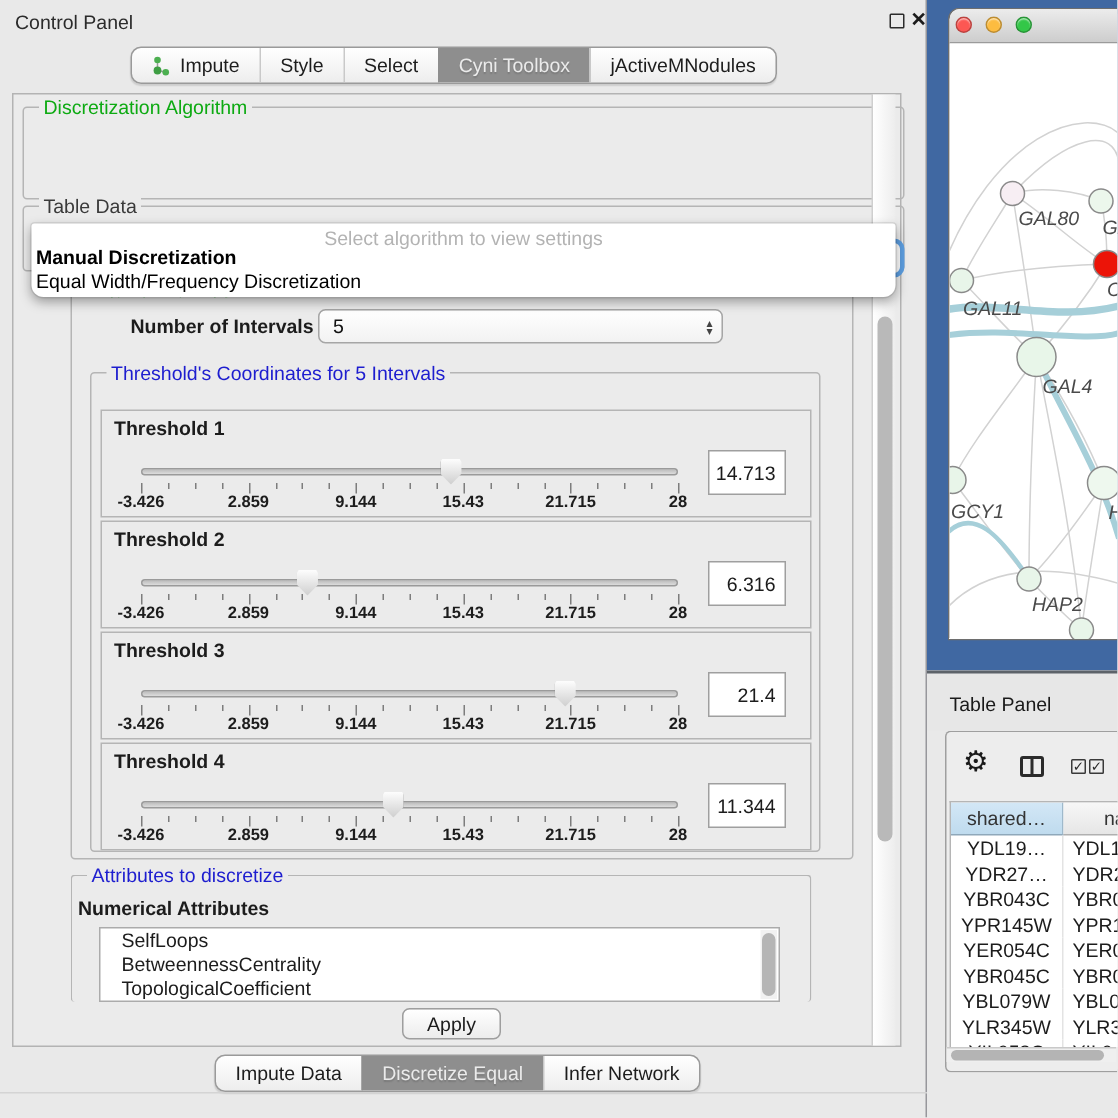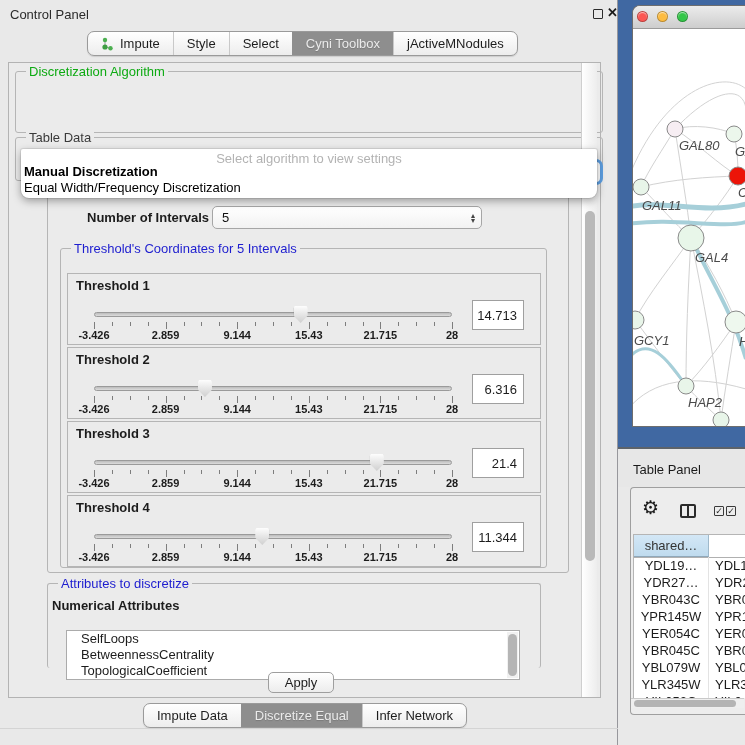--- a/index.html
+++ b/index.html
@@ -49,21 +49,21 @@
   .th-label { position:absolute; left:8px; top:4px; font-weight:bold; font-size:13px; }
   .sl-track { position:absolute; left:26px; top:38px; width:358px; height:5px; border:1px solid #9a9a9a; border-radius:3px; background:linear-gradient(#bcbcbc,#dcdcdc); }
   .sl-thumb { position:absolute; top:32px; width:14px; height:17px; background:linear-gradient(#fdfdfd,#cfcfcf); clip-path:polygon(8% 0,92% 0,100% 12%,100% 58%,50% 100%,0 58%,0 12%); filter:drop-shadow(0 0 1px #777); }
   .sl-ticks { position:absolute; left:26px; top:46px; width:358px; height:9px; }
   .sl-ticks i { position:absolute; top:2px; width:1px; background:#7d7d7d; }
   .sl-labels { position:absolute; left:26px; top:55px; width:358px; height:13px; }
   .sl-labels span { position:absolute; transform:translateX(-50%); font-size:11px; font-weight:bold; color:#1c1c1c; white-space:nowrap; }
   .th-value { position:absolute; left:404px; top:26px; width:52px; height:30px; background:#fff; border:1px solid #9f9f9f; font-size:13px; display:flex; align-items:center; justify-content:flex-end; padding-right:6px; }
 
   
-  #attr-list { position:absolute; left:18px; top:46px; width:454px; height:50px; background:#fff; border:1px solid #ababab; overflow:hidden; }
+  #attr-list { position:absolute; left:18px; top:34px; width:454px; height:50px; background:#fff; border:1px solid #ababab; overflow:hidden; }
   #attr-list .item { height:16px; line-height:16px; padding-left:14px; font-size:13px; white-space:nowrap; }
   .vscroll-mini { position:absolute; right:1px; top:1px; width:11px; height:46px; background:#f1f1f1; }
   .vscroll-mini i { position:absolute; left:1px; top:2px; width:9px; height:42px; border-radius:5px; background:#b5b5b5; }
 
   
   #content-scroll { position:absolute; left:572px; top:0; width:16px; height:634px; background:linear-gradient(to right,#ffffff,#ededed); border-left:1px solid #cfcfcf; }
   #content-scroll i { position:absolute; left:3px; top:148px; width:10px; height:350px; border-radius:6px; background:#b9b9b9; }
 
   .apply-btn { position:absolute; left:259px; top:609px; width:66px; height:21px; background:linear-gradient(#ffffff,#ececec); border:1px solid #9e9e9e; border-radius:5px; font-size:13px; display:flex; align-items:center; justify-content:center; }
 
@@ -79,21 +79,21 @@
   #tp-strip { left:0; top:447px; width:127px; height:40px; background:#e7e7e7; border-top:2px solid #5d636a; }
   #tp-title { left:15px; top:13px; font-size:13px; color:#1a1a1a; }
 
   #tp-window { left:12px; top:487px; width:115px; height:228px; background:#ededed; border:1px solid #9f9f9f; border-right:none; border-radius:4px 0 0 4px; }
   .gear { position:absolute; left:11px; top:8px; font-size:19px; color:#1a1a1a; }
   .split-ico { position:absolute; left:49px; top:16px; width:16px; height:14px; border:2px solid #2b2b2b; border-radius:2px; }
   .split-ico i { position:absolute; left:5px; top:0; width:2px; height:10px; background:#2b2b2b; }
   .chk { position:absolute; top:18px; width:10px; height:10px; border:1.5px solid #3a3a3a; border-radius:1px; font-size:9px; line-height:8px; text-align:center; color:#2a2a2a; }
 
   #tp-table { position:absolute; left:2px; top:46px; width:113px; height:164px; background:#fff; border-top:1px solid #b5b5b5; border-left:1px solid #b5b5b5; overflow:hidden; }
-  .hdr { display:flex; height:22px;flex-direction:column; }
+  .hdr { display:flex; height:22px; }
   .hdr .c1 { width:75px; background:linear-gradient(#d3e7f6,#bfdbee); border-right:1px solid #9fb9cb; border-bottom:1px solid #8fa8ba; text-align:center; line-height:21px; font-size:13px; color:#333; }
   .hdr .c2 { flex:1; background:linear-gradient(#f7f7f7,#e6e6e6); border-bottom:1px solid #b0b0b0; line-height:21px; font-size:13px; color:#333; padding-left:27px; overflow:hidden; }
   .trow { display:flex; height:17px; }
   .trow .c1 { width:75px; text-align:center; line-height:17px; font-size:13px; border-right:1px solid #e3e3e3; overflow:hidden; white-space:nowrap; }
   .trow .c2 { flex:1; padding-left:6px; line-height:17px; font-size:13px; overflow:hidden; white-space:nowrap; }
   #tp-hscroll { position:absolute; left:0px; top:210px; width:113px; height:10px; background:#efefef; border-top:1px solid #c9c9c9; }
   #tp-hscroll i { position:absolute; left:3px; top:1px; width:102px; height:7px; border-radius:4px; background:#b4b4b4; }
 </style>
 </head>
 <body>

